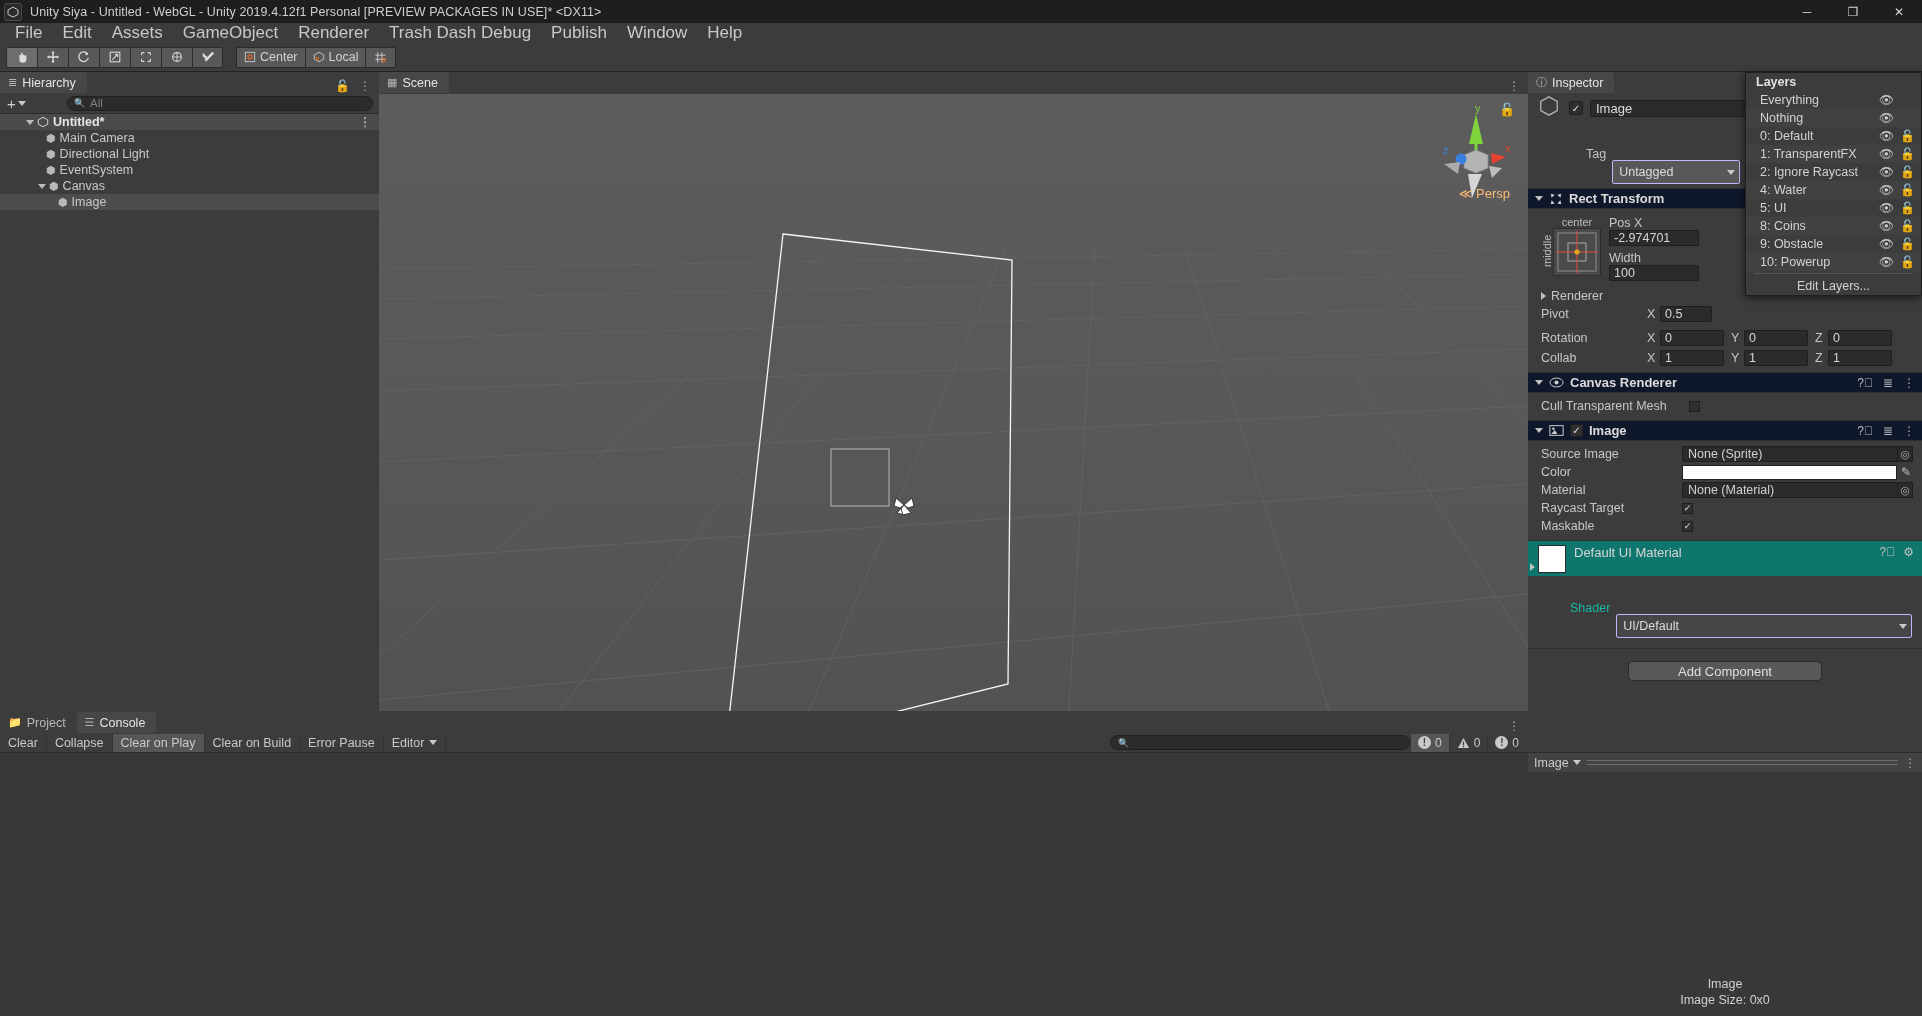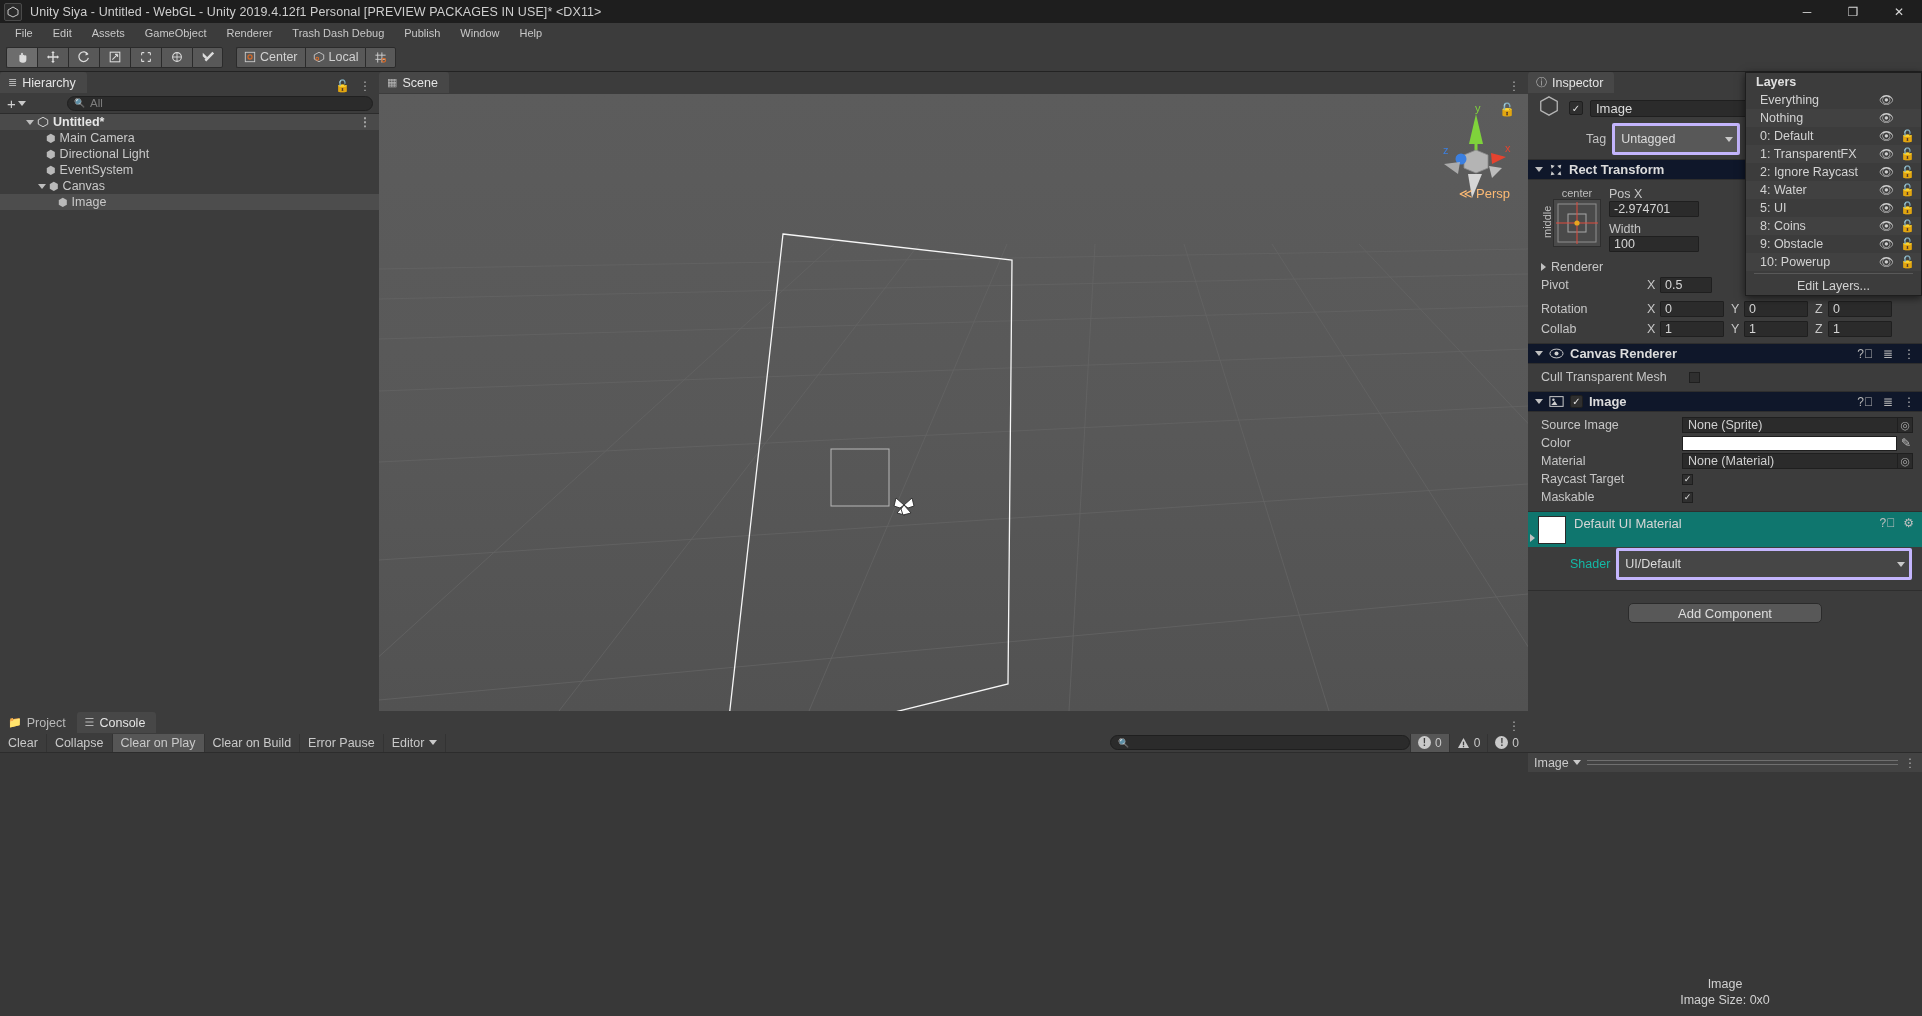--- a/index.html
+++ b/index.html
@@ -30,21 +30,21 @@
   .winbtn {
     width:46px; height:23px; display:flex; align-items:center; justify-content:center;
     color:#d8d8d8; font-size:12px;
   }
 
   
   .menubar {
     position:absolute; left:0; top:23px; width:1922px; height:20px;
     background:#3c3c3c; display:flex; align-items:center; padding-left:5px;
   }
-  .menuitem { padding:0 10px; font-size:11px; color:#c8c8c8; line-height:20px; }
+  .menuitem { padding:0 10px; font-size:17px; color:#c8c8c8; line-height:20px; }
 
   
   .toolbar {
     position:absolute; left:0; top:43px; width:1922px; height:29px;
     background:#3c3c3c; border-bottom:1px solid #232323;
     display:flex; align-items:center;
   }
   .tb-group { display:flex; align-items:center; margin-left:6px; }
   .tb-btn {
     height:21px; min-width:31px; padding:0 5px; background:#585858;
@@ -172,23 +172,23 @@
     width:14px;height:14px;background:#2f2f2f;border:1px solid #1f1f1f;border-radius:2px;
     display:flex;align-items:center;justify-content:center;color:#e2e2e2;font-size:10px;
   }
   .name-field {
     flex:1; height:17px; background:#2b2b2b; border:1px solid #1f1f1f; border-radius:2px;
     display:flex; align-items:center; padding:0 5px; font-size:13px; color:#dcdcdc;
   }
   .tag-row { display:flex; align-items:center; gap:6px; padding:0 8px 4px 58px; }
   .tag-lbl { font-size:12.5px; color:#c3c3c3; }
   .tag-drop {
-    width:128px; height:32px; background:#585858; border:3px solid #c4b5fd; border-radius:2px;
+    width:128px; height:24px; background:#585858; border:1px solid #c4b5fd; border-radius:2px;
     display:flex; align-items:center; justify-content:space-between; padding:0 4px 0 6px;
-    font-size:12.5px; color:#dcdcdc;
+    font-size:12.5px; color:#dcdcdc;margin-top:37px;
   }
   .comp-header {
     height:21px; background:#0f172a; border-top:1px solid #2e2e2e; border-bottom:1px solid #2e2e2e;
     display:flex; align-items:center; gap:6px; padding:0 7px;
   }
   .comp-title { font-size:13px; font-weight:bold; color:#dcdcdc; }
   .comp-right { margin-left:auto; display:flex; align-items:center; gap:10px; color:#b8b8b8; font-size:12px; }
   .tri-dn { width:0;height:0;border-left:4px solid transparent;border-right:4px solid transparent;border-top:5px solid #c0c0c0;}
   .tri-rt { width:0;height:0;border-top:4px solid transparent;border-bottom:4px solid transparent;border-left:5px solid #c0c0c0;}
   .comp-body { padding:4px 0 5px 0; background:#3c3c3c; }

